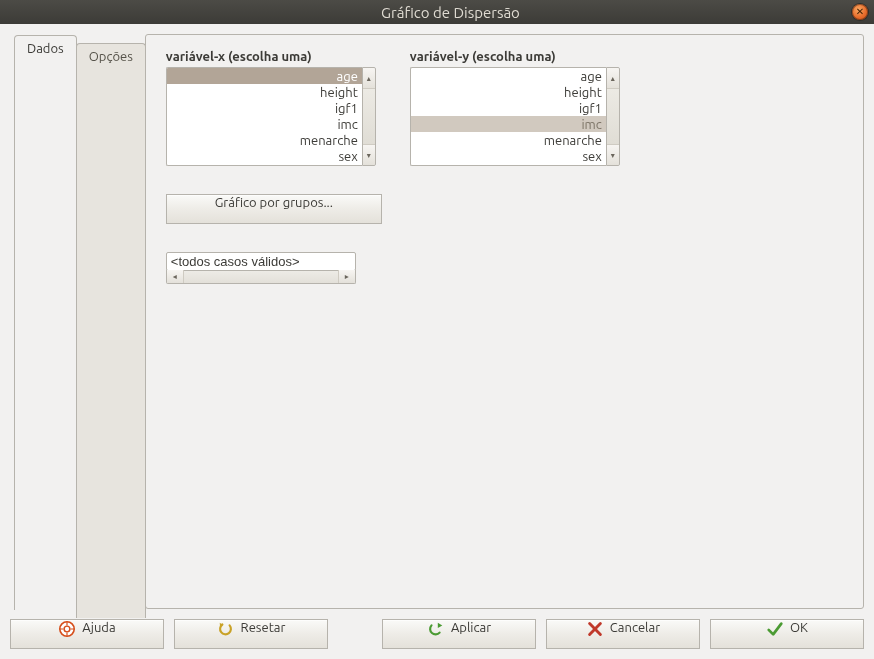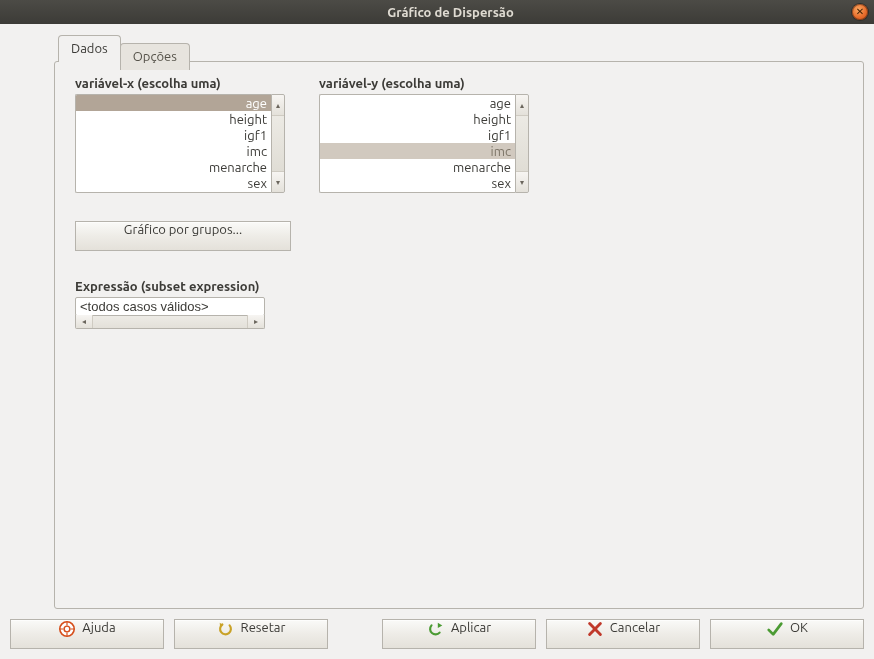--- a/index.html
+++ b/index.html
@@ -19,22 +19,22 @@
     height: 24px;
     background: linear-gradient(to bottom, #4c4b46 0%, #3c3b37 100%);
     display: flex;
     align-items: center;
     position: relative;
   }
   .titlebar .title {
     flex: 1;
     text-align: center;
     color: #dfdbd2;
-    font-weight: bold;
-    font-size: 13px;
+    font-weight: normal;
+    font-size: 15px;
     padding-left: 27px;
   }
   .titlebar .close {
     width: 16px;
     height: 16px;
     border-radius: 50%;
     background: radial-gradient(circle at 40% 35%, #f9a862 0%, #e76b2a 55%, #c24e17 100%);
     box-shadow: inset 0 0 0 1px rgba(0,0,0,0.35), 0 0 0 1px #2f2e2a;
     position: absolute;
     right: 6px;
@@ -56,23 +56,22 @@
     box-sizing: border-box;
     height: calc(100% - 24px);
     display: flex;
     flex-direction: column;
   }
 
   
   .notebook {
     flex: 1;
     display: flex;
-    flex-direction: column;
+    flex-direction: row;
     min-height: 0;
-    margin-left: 44px;
   }
   .tab-row {
     display: flex;
     gap: 0;
     padding-left: 4px;
     position: relative;
     z-index: 2;
   }
   .tab {
     padding: 5px 12px 6px;
@@ -281,21 +280,20 @@
             </div>
           </div>
 
           <div class="group-btn-row">
             <div class="button wide">
               <span>Gráfico por grupos...</span>
             </div>
           </div>
 
           <div class="expr-block">
-            <div class="section-label">Expressão (subset expression)</div>
             <input class="expr-input" type="text" value="&lt;todos casos válidos&gt;" style="">
             <div class="hscroll">
               <div class="hbtn">◂</div>
               <div class="htrack"></div>
               <div class="hbtn">▸</div>
             </div>
           </div>
         </div>
 
         <div class="col">

